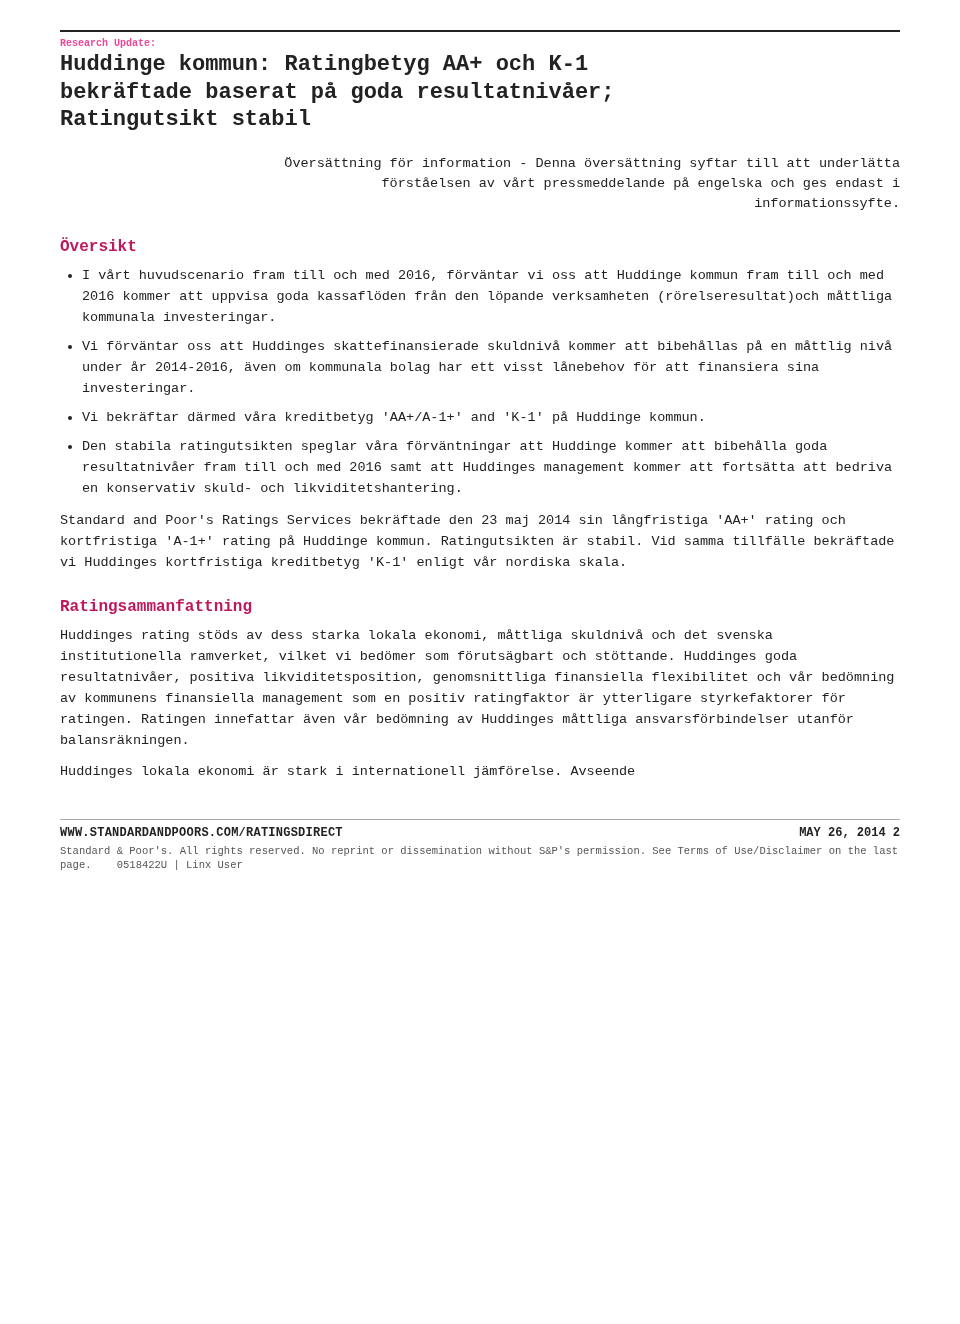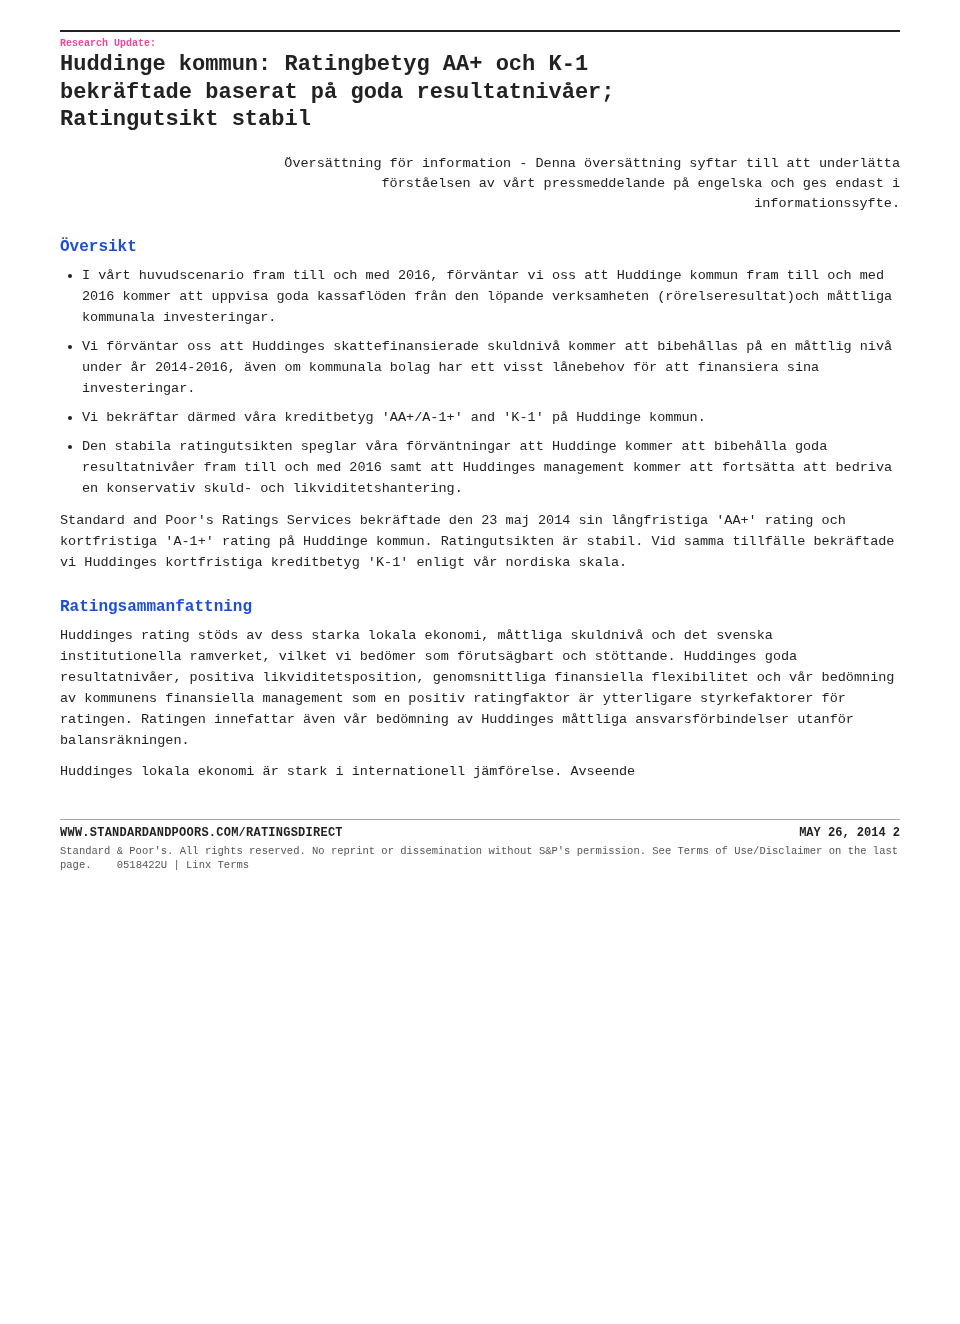--- a/index.html
+++ b/index.html
@@ -32,21 +32,21 @@
     .header-subtitle {
       font-size: 13.5px;
       color: #222;
       margin-bottom: 24px;
       line-height: 1.5;
       text-align: right;
     }
     .section-heading {
       font-size: 16px;
       font-weight: bold;
-      color: #1d4ed8;
+      color: #be185d;
       margin-bottom: 10px;
       margin-top: 24px;
     }
     .bullet-list {
       list-style: disc;
       padding-left: 22px;
       margin-bottom: 12px;
     }
     .bullet-list li {
       margin-bottom: 8px;
@@ -126,14 +126,14 @@
   <div class="section-heading">Ratingsammanfattning</div>
   <p class="body-text">Huddinges rating stöds av dess starka lokala ekonomi, måttliga skuldnivå och det svenska institutionella ramverket, vilket vi bedömer som förutsägbart och stöttande. Huddinges goda resultatnivåer, positiva likviditetsposition, genomsnittliga finansiella flexibilitet och vår bedömning av kommunens finansiella management som en positiv ratingfaktor är ytterligare styrkefaktorer för ratingen. Ratingen innefattar även vår bedömning av Huddinges måttliga ansvarsförbindelser utanför balansräkningen.</p>
   <p class="body-text">Huddinges lokala ekonomi är stark i internationell jämförelse. Avseende</p>
 </div>
 
 <div class="footer-bar">
   <div class="footer-left">WWW.STANDARDANDPOORS.COM/RATINGSDIRECT</div>
   <div class="footer-right">MAY 26, 2014  2</div>
 </div>
 <div class="footer-note">
-  <span>Standard &amp; Poor's. All rights reserved. No reprint or dissemination without S&amp;P's permission. See Terms of Use/Disclaimer on the last page.</span>&nbsp;&nbsp;&nbsp;&nbsp;<span>0518422U | Linx Terms</span>
+  <span>Standard &amp; Poor's. All rights reserved. No reprint or dissemination without S&amp;P's permission. See Terms of Use/Disclaimer on the last page.</span>&nbsp;&nbsp;&nbsp;&nbsp;<span>0518422U | Linx User</span>
 </div>
 
 </body></html>

